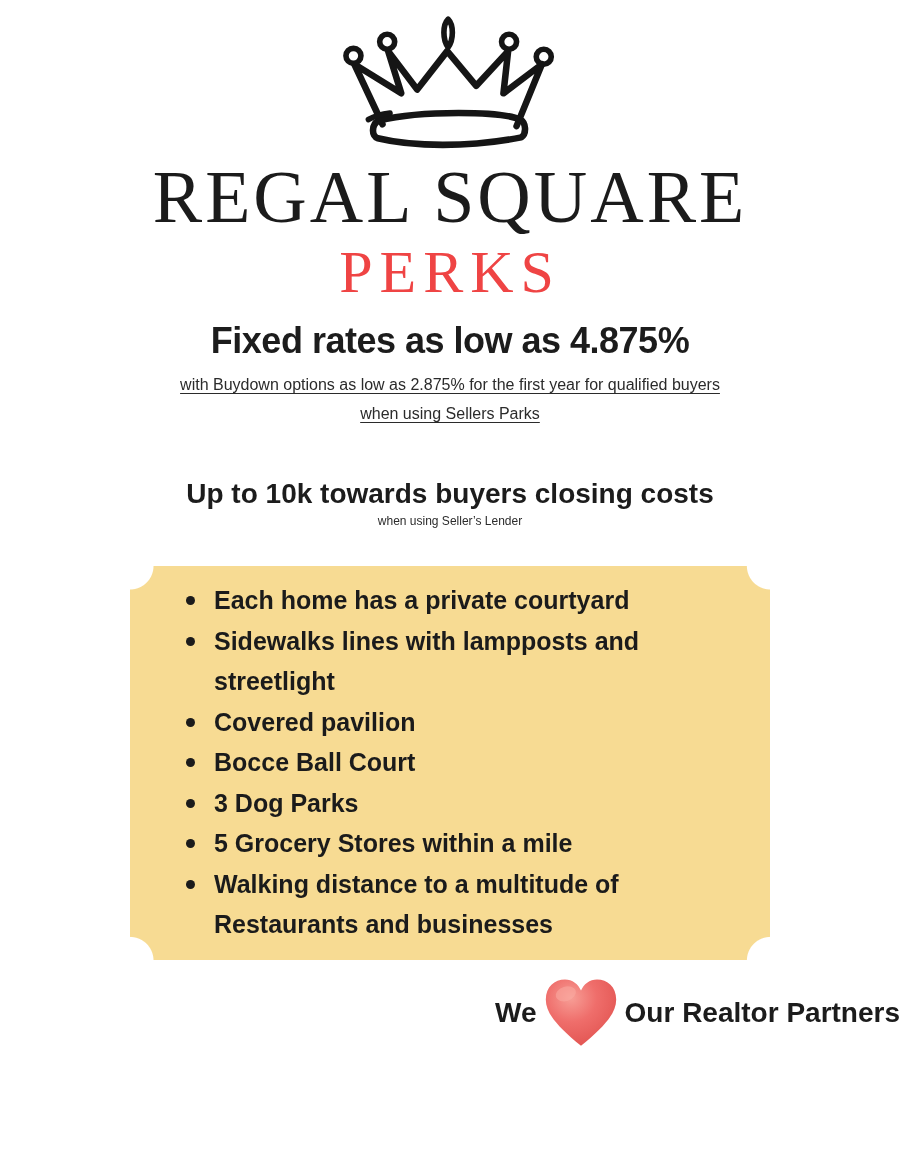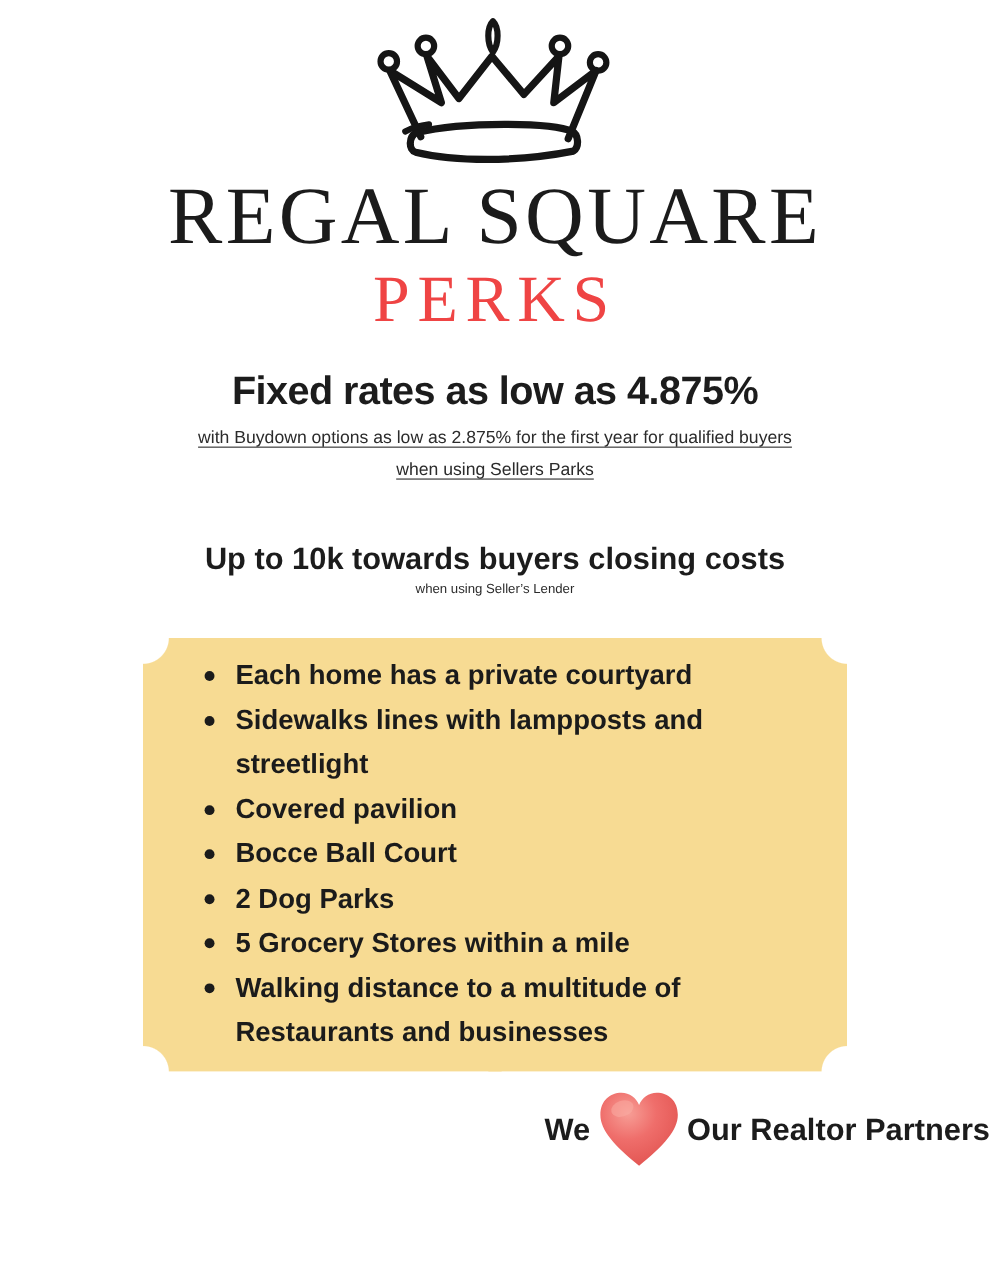--- a/index.html
+++ b/index.html
@@ -38,21 +38,21 @@
     font-weight:400;
     font-size:60px;
     line-height:1.0;
     letter-spacing:7px;
     color:#ef4444;
     margin-top:8px;
   }
 
   
   .rates-headline{
-    margin-top:32px;
+    margin-top:18px;
     font-size:36px;
     font-weight:700;
     letter-spacing:-0.5px;
     color:#1c1c1c;
   }
   .rates-sub{
     margin-top:8px;
     font-size:16px;
     font-weight:400;
     color:#2b2b2b;
@@ -153,21 +153,21 @@
 
   <div class="closing-headline">Up to 10k towards buyers closing costs</div>
   <div class="closing-sub">when using Seller’s Lender</div>
 
   <div class="perks-box">
     <ul class="perks-list">
       <li>Each home has a private courtyard</li>
       <li>Sidewalks lines with lampposts and streetlight</li>
       <li>Covered pavilion</li>
       <li>Bocce Ball Court</li>
-      <li>2 Dog Parks</li>
+      <li>3 Dog Parks</li>
       <li>5 Grocery Stores within a mile</li>
       <li>Walking distance to a multitude of Restaurants and businesses</li>
     </ul>
   </div>
 
   <div class="footer">
     <span>We</span>
     <svg class="heart" viewBox="0 0 100 92">
       <defs>
         <radialGradient id="hg" cx="36%" cy="28%" r="80%">

